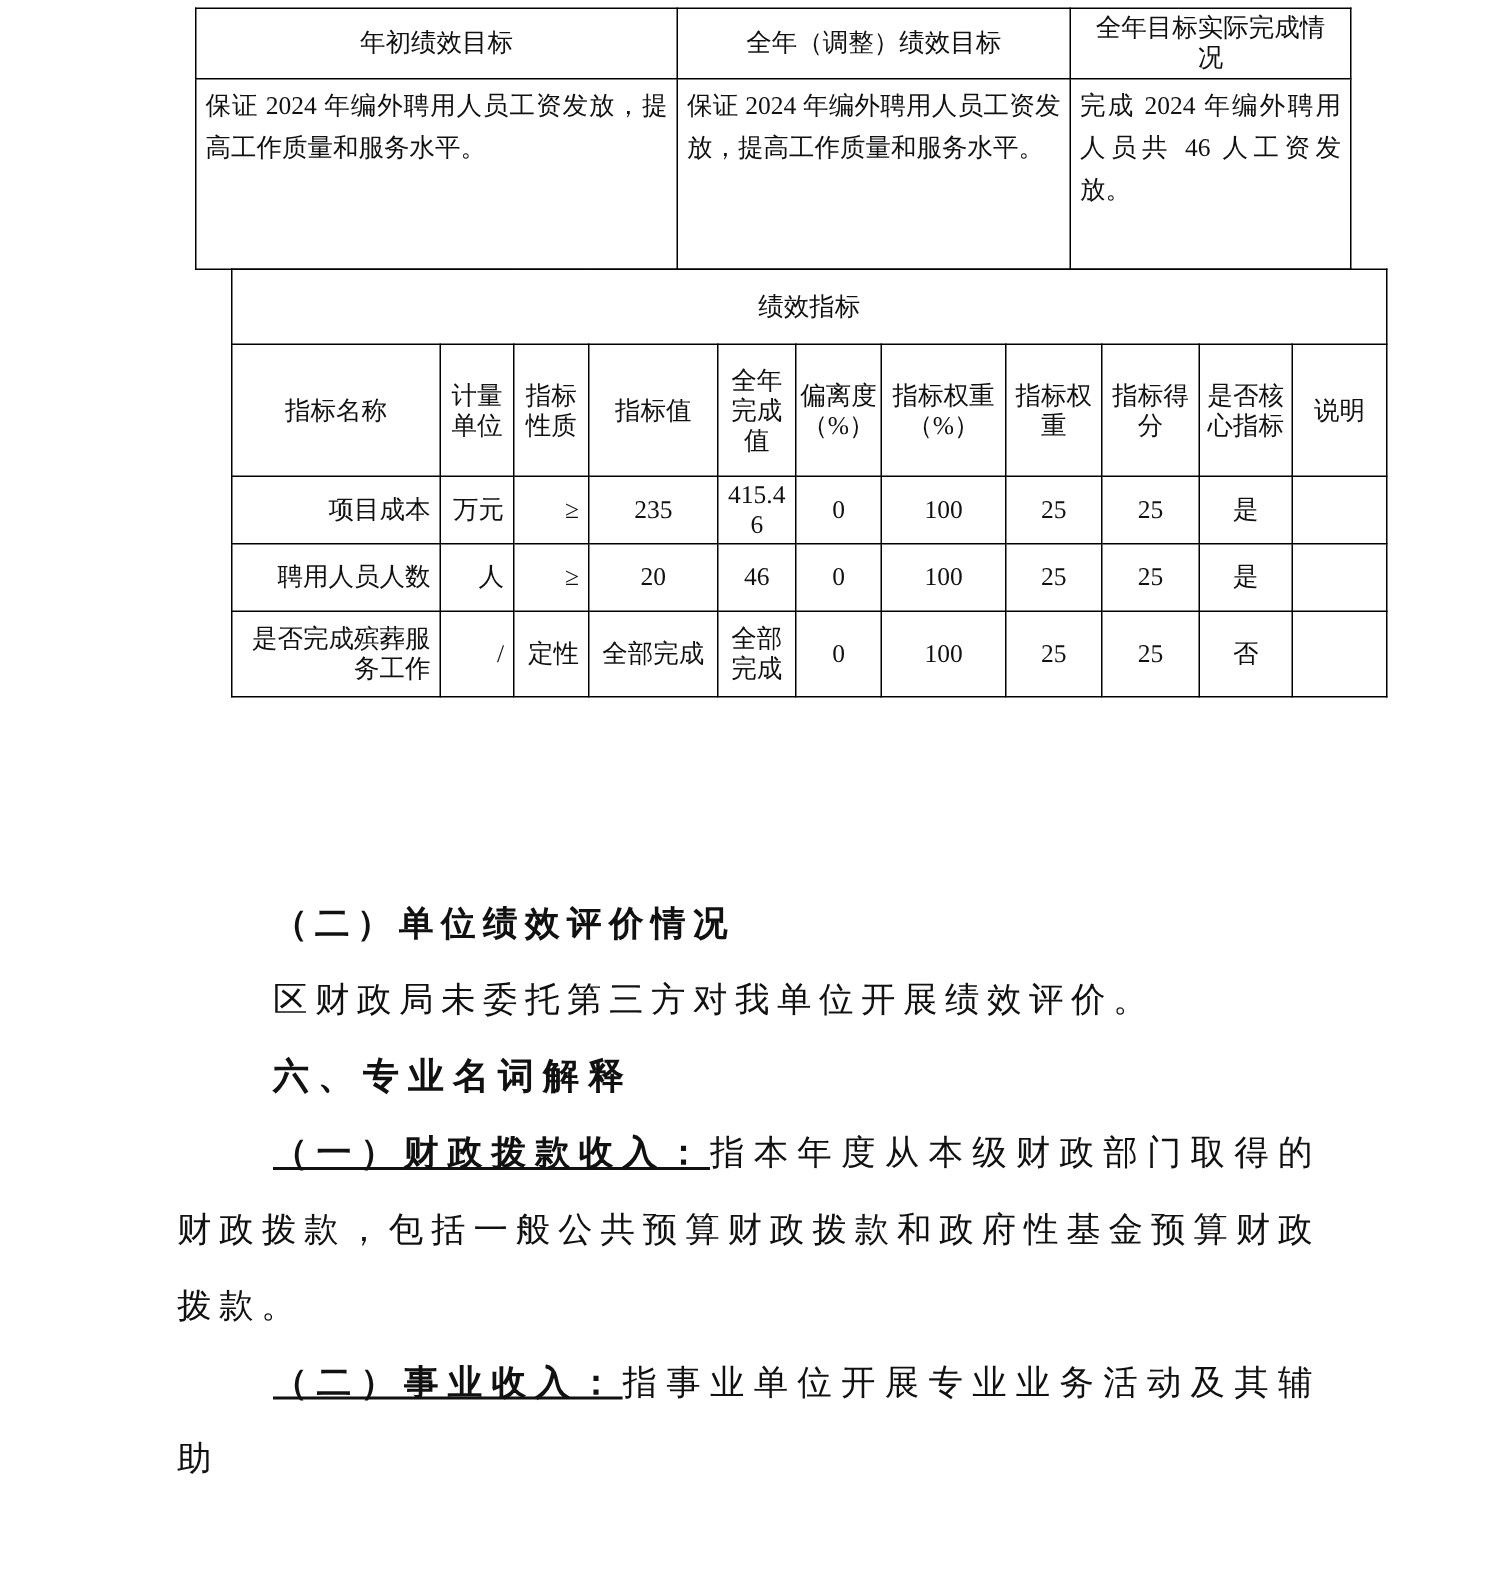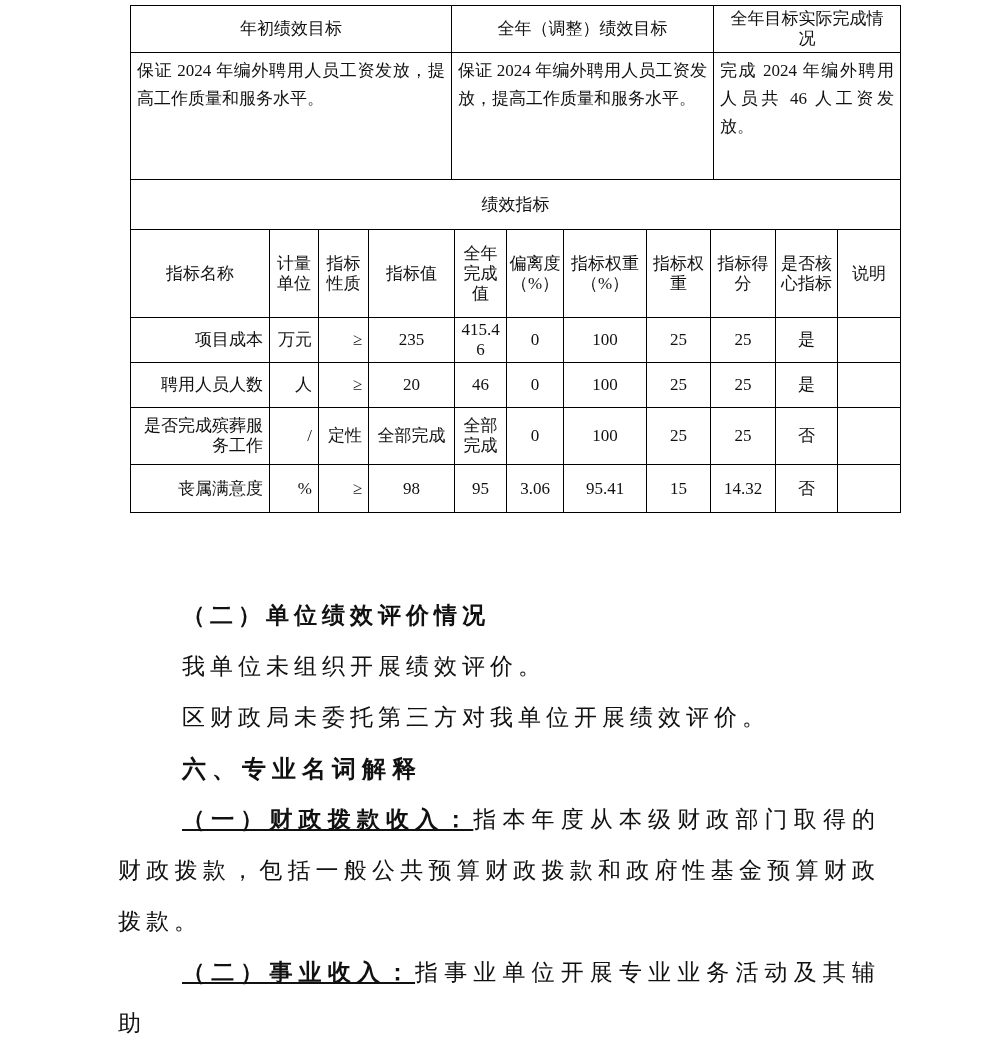--- a/index.html
+++ b/index.html
@@ -7,21 +7,21 @@
   .doc {
     position:relative;
     width:1000px; height:1049px;
     background:#ffffff;
     color:#111111;
     font-family:"Liberation Serif", serif;
     overflow:hidden;
   }
   .tables { position:absolute; left:130px; top:5px; width:770px; }
   table { border-collapse:collapse; table-layout:fixed; width:770px; font-size:17px; color:#111;padding-left:28px; }
-  table.ind { margin-top:-1px; }
+  table.ind { margin-top:-1px;margin-left:24px; }
   td { border:1px solid #000; vertical-align:middle; line-height:20px; overflow:hidden; }
   
   .goal td.hd { height:47px; text-align:center; padding:2px 10px; }
   .goal td.bd { height:127px; vertical-align:top; text-align:justify; padding:4px 6px; line-height:28px; }
   
   .banner td { height:50px; text-align:center; }
   tr.hrow td { height:88px; text-align:center; padding:2px 2px; }
   tr.r1 td, tr.r2 td { height:45px; }
   tr.r3 td { height:57px; }
   tr.r4 td { height:48px; }
@@ -129,39 +129,25 @@
         <td class="l">定性</td>
         <td class="c">全部完成</td>
         <td class="c ba">全部完成</td>
         <td class="c">0</td>
         <td class="c">100</td>
         <td class="c">25</td>
         <td class="c">25</td>
         <td class="c">否</td>
         <td class="c"></td>
       </tr>
-      <tr class="r4">
-        <td class="l">丧属满意度</td>
-        <td class="l">%</td>
-        <td class="l">≥</td>
-        <td class="c">98</td>
-        <td class="c ba">95</td>
-        <td class="c">3.06</td>
-        <td class="c">95.41</td>
-        <td class="c">15</td>
-        <td class="c">14.32</td>
-        <td class="c">否</td>
-        <td class="c"></td>
-      </tr>
     </tbody>
       </table>
   </div>
 
   <div class="bottom">
     <div class="line h-kai">（二）单位绩效评价情况</div>
-    <div class="line">我单位未组织开展绩效评价。</div>
     <div class="line">区财政局未委托第三方对我单位开展绩效评价。</div>
     <div class="line h-hei">六、专业名词解释</div>
     <p class="line"><span class="term-label">（一）财政拨款收入：</span><span>指本年度从本级财政部门取得的财政拨款，包括一般公共预算财政拨款和政府性基金预算财政拨款。</span></p>
     <p class="line"><span class="term-label">（二）事业收入：</span><span>指事业单位开展专业业务活动及其辅助</span></p>
   </div>
 
 </div>
 
 </body></html>

